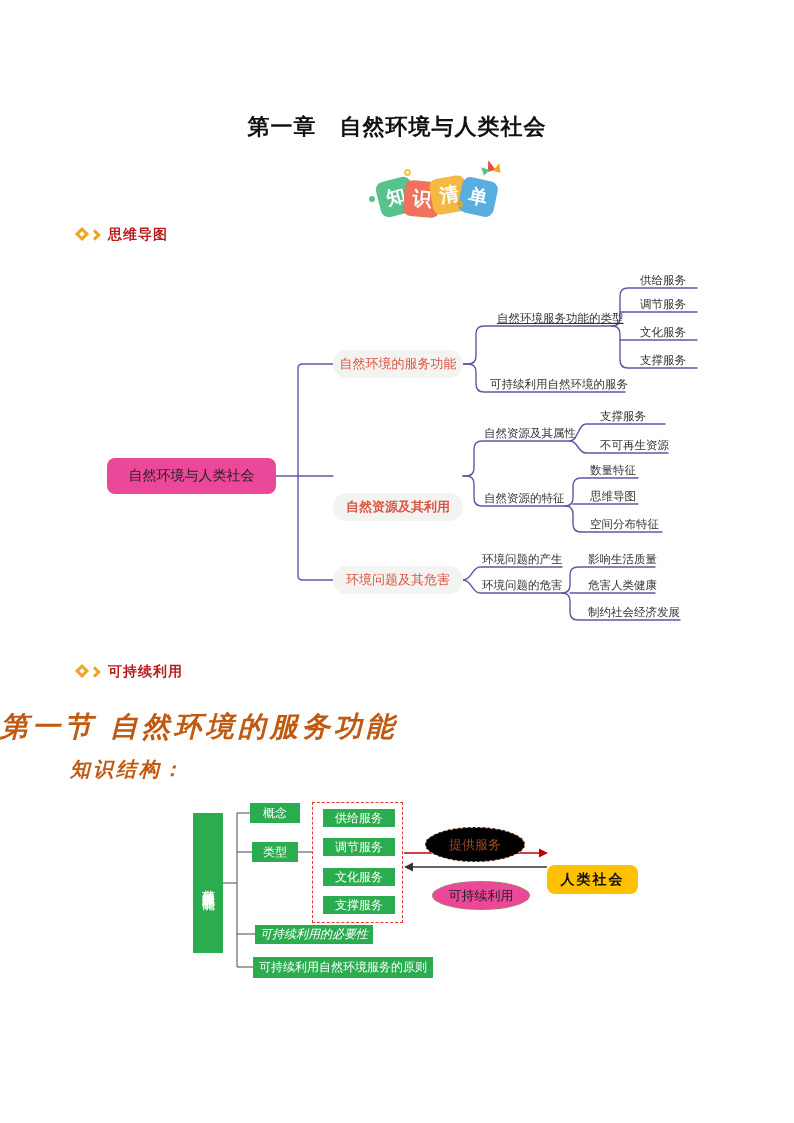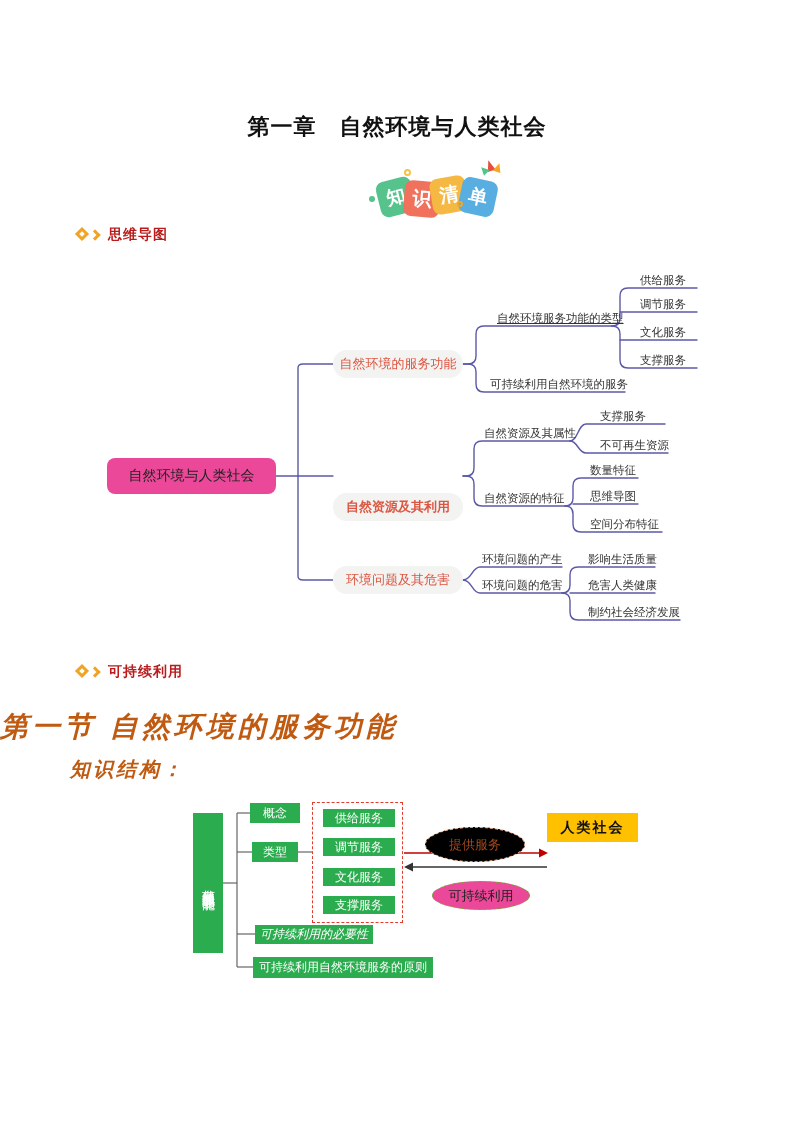--- a/index.html
+++ b/index.html
@@ -50,23 +50,23 @@
   .g-root { left:193px; top:813px; width:30px; height:140px;
     writing-mode:vertical-rl; text-orientation:upright; font-size:13px; letter-spacing:1px; }
   .dashed-red { position:absolute; left:312px; top:802px; width:91px; height:121px;
     border:1.6px dashed #E23B2E; }
   .ellipse { position:absolute; border-radius:50%; display:flex; align-items:center;
     justify-content:center; font-size:13px; white-space:nowrap; }
   .ell-provide { left:425px; top:827px; width:100px; height:35px; background:#000000;
     border:1.5px dashed #DD9468; color:#A2491D; }
   .ell-sustain { left:432px; top:881px; width:98px; height:29px; background:#ec4899;
     border:1.5px dashed #7AA839; color:#222; }
-  .society { position:absolute; left:547px; top:813px; width:91px; height:29px;
+  .society { position:absolute; left:547px; top:865px; width:91px; height:29px;
     background:#FFC000; color:#111; font-weight:bold; font-size:14px; letter-spacing:2px;
-    display:flex; align-items:center; justify-content:center; }
+    display:flex; align-items:center; justify-content:center;border-radius:8px; }
 </style>
 </head>
 <body>
 
 <div id="page">
 
   <div class="doc-title">第一章　自然环境与人类社会</div>
 
   <div>
     <div class="tile" style="left:378px;top:179px;background:#56C28C;transform:rotate(-14deg);">

